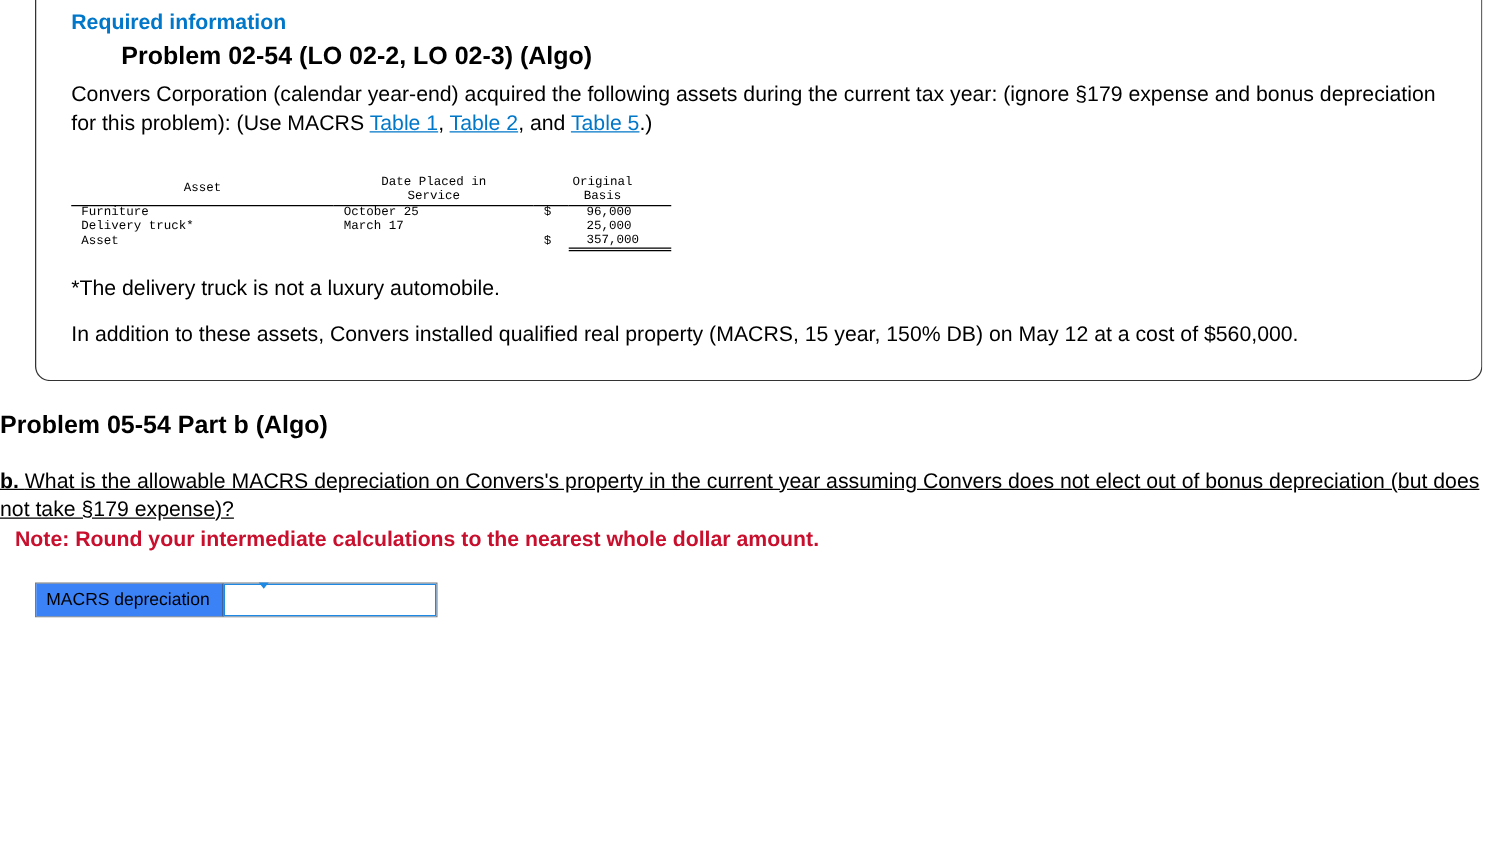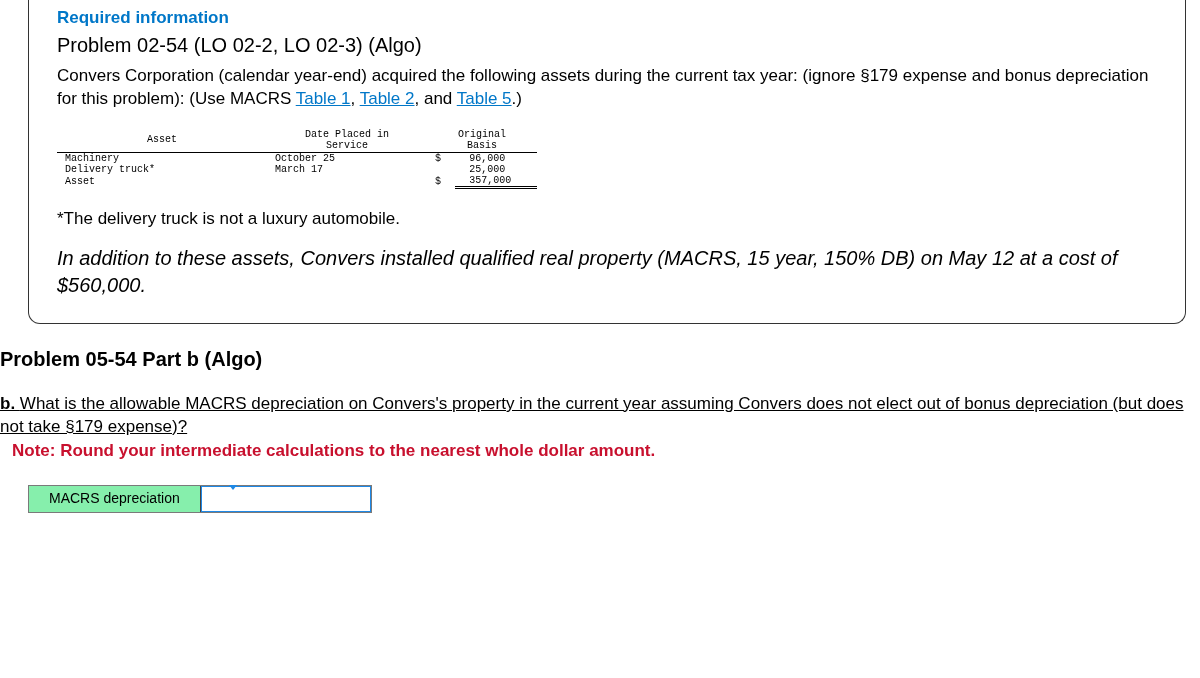--- a/index.html
+++ b/index.html
@@ -16,28 +16,29 @@
       padding: 8px 28px 24px 28px;
       margin: 0 14px 0 28px;
     }
     .required-info {
       color: #0077c8;
       font-weight: bold;
       font-size: 17px;
       margin-bottom: 6px;
     }
     .problem-title {
-      font-weight: normal;
+      font-weight: bold;
       font-size: 20px;
       margin-bottom: 8px;
+      margin-left: 40px;
     }
     .problem-desc {
       font-size: 17px;
       line-height: 1.35;
-      margin-bottom: 18px;
+      margin-bottom: 30px;
     }
     .tlink { color: #0077c8; text-decoration: underline; cursor: pointer; }
     .mono-table {
       font-family: Liberation Mono, monospace;
       font-size: 10px;
       border-collapse: collapse;
       white-space: pre;
       margin-bottom: 20px;
     }
     .mono-table td, .mono-table th {
@@ -49,21 +50,21 @@
     .hdr-row td, .hdr-row th {
       border-bottom: 1px solid #000;
       padding-bottom: 1px;
     }
     .col-asset { width: 210px; }
     .col-date { width: 160px; text-align: center; }
     .col-basis { width: 110px; text-align: right; }
     .basis-cell { text-align: right; }
     .dbl-under { border-bottom: 3px double #000; }
     .footnote { font-size: 17px; margin-bottom: 16px; }
-    .addl { font-size: 20px; line-height: 1.35; font-style: italic; }
+    .addl { font-size: 17px; line-height: 1.35; }
     .part-title {
       font-weight: bold;
       font-size: 20px;
       margin: 24px 0 22px 0;
     }
     .question {
       font-size: 17px;
       line-height: 1.35;
       margin-bottom: 2px;
       text-decoration: underline;
@@ -74,22 +75,22 @@
       font-size: 17px;
       margin-bottom: 24px;
       margin-left: 12px;
     }
     .answer-row {
       display: inline-flex;
       border: 1px solid #7a7a7a;
       margin-left: 28px;
     }
     .answer-label {
-      background: #86efac;
-      padding: 4px 20px;
+      background: #3b82f6;
+      padding: 4px 8px;
       font-size: 14px;
       border-right: 1px solid #444;
       min-width: 150px;
     }
     .answer-input {
       width: 170px;
       height: 26px;
       border: 1.5px solid #1e88e5;
       outline: none;
       font-size: 14px;
@@ -124,21 +125,21 @@
 
   <table class="mono-table">
     <tbody><tr class="hdr-row">
       <th class="col-asset">Asset</th>
       <th class="col-date">Date Placed in
 Service</th>
       <th class="col-basis" colspan="2">Original
 Basis</th>
     </tr>
     <tr>
-      <td>Machinery</td>
+      <td>Furniture</td>
       <td>October 25</td>
       <td class="basis-cell">$</td>
       <td class="basis-cell"> 96,000</td>
     </tr>
     <tr>
       <td>Delivery truck*</td>
       <td>March 17</td>
       <td class="basis-cell"></td>
       <td class="basis-cell"> 25,000</td>
     </tr>

